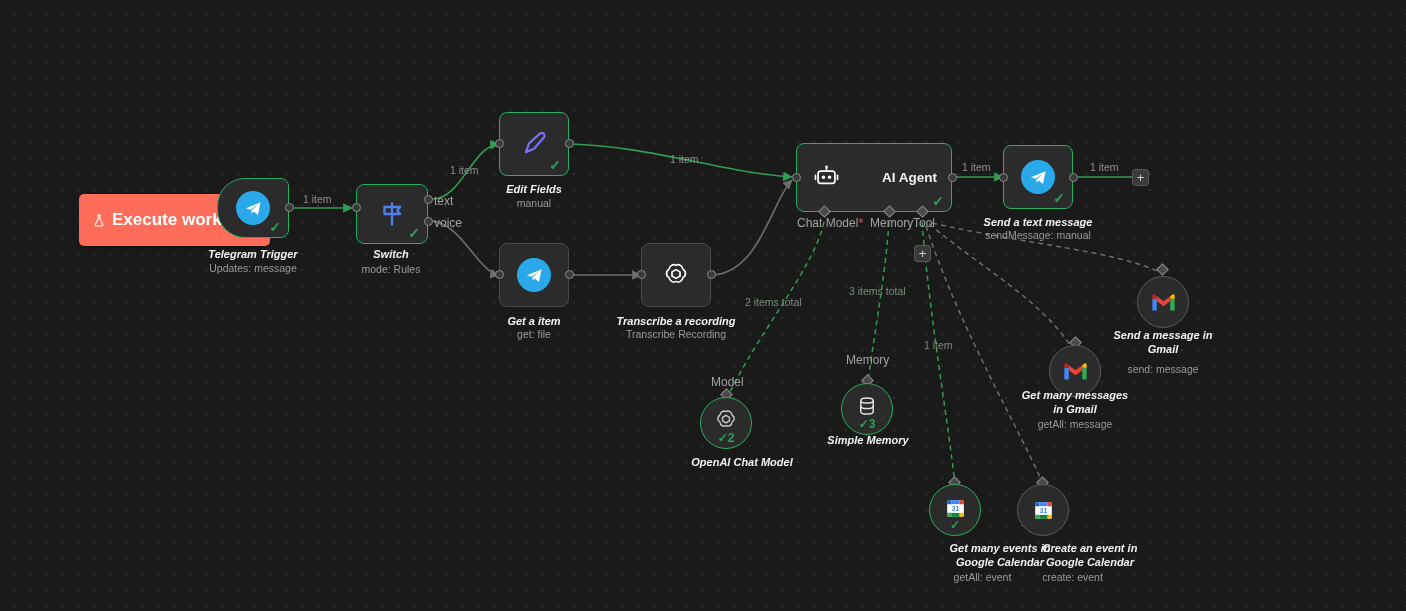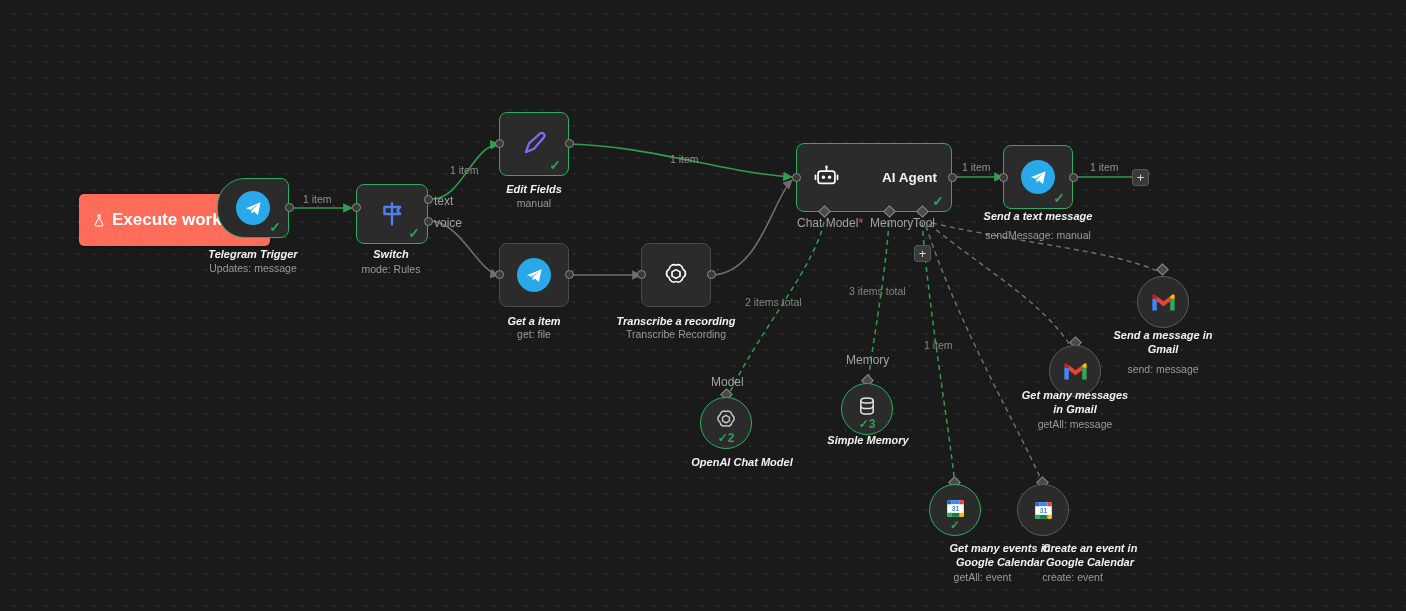--- a/index.html
+++ b/index.html
@@ -274,21 +274,21 @@
   <div class="plus" style="left:914px;top:245px;">+</div>
 
   <div class="node ok" style="left:1003px;top:145px;width:70px;height:64px;">
     <div class="tg-circle" style="width:34px;height:34px;">
       <svg class="ic" width="19" height="19" viewBox="0 0 24 24">
         <path d="M2.4,11.6 L21,4.2 L17.6,20.3 L12.3,15.9 L9.7,18.6 L9.4,14.6 L18,6.6 L8.4,13.6 z" fill="#fff"></path>
       </svg>
     </div>
     <span class="tick">✓</span>
   </div>
-  <div class="nlabel" style="left:963px;top:209px;width:150px;">Send a text message</div>
+  <div class="nlabel" style="left:963px;top:215px;width:150px;">Send a text message</div>
   <div class="nsub" style="left:963px;top:229px;width:150px;">sendMessage: manual</div>
   <div class="port" style="left:999px;top:173px;"></div>
   <div class="port" style="left:1069px;top:173px;"></div>
   <div class="plus" style="left:1132px;top:169px;">+</div>
 
   <div class="diamond" style="left:722px;top:390px;"></div>
   <div class="port-label" style="left:711px;top:375px;">Model</div>
   <div class="rnode" style="left:700px;top:397px;">
     <span style="margin-top:-7px;">
       <svg class="ic" width="26" height="26" viewBox="0 0 24 24">

